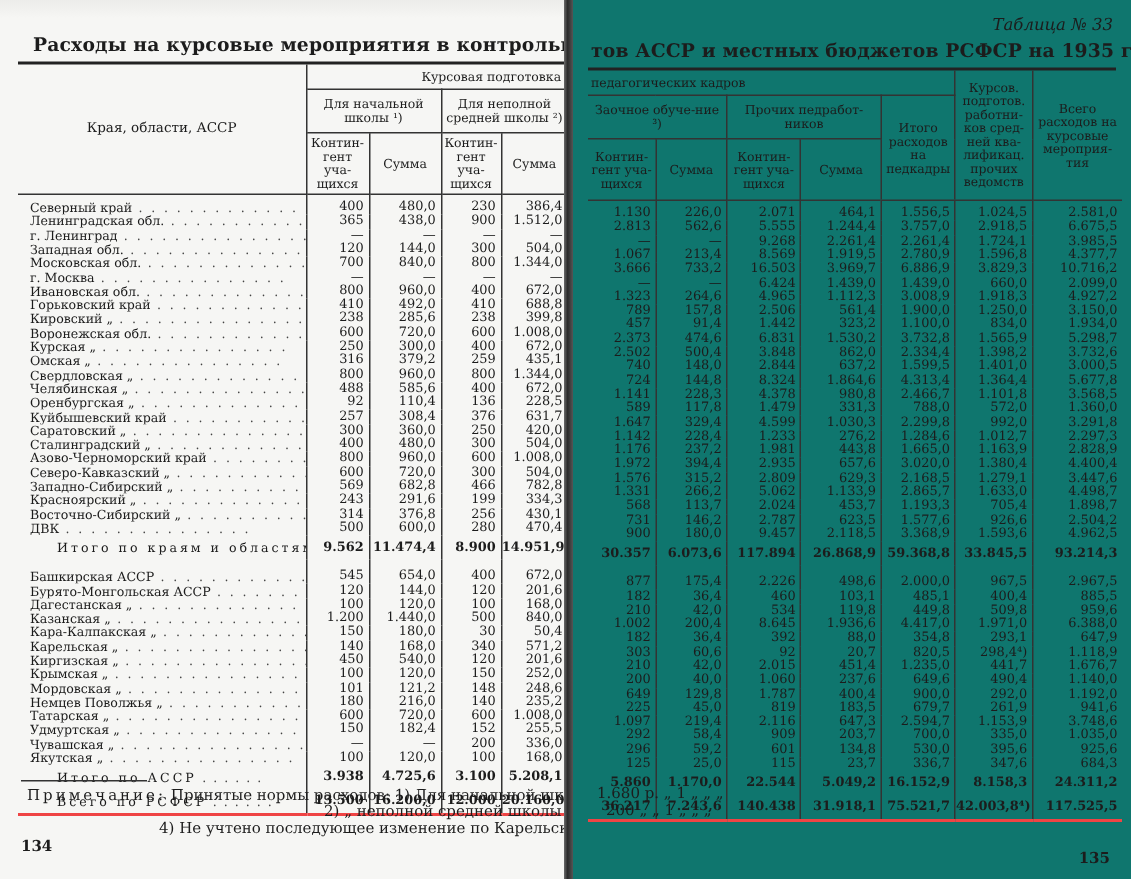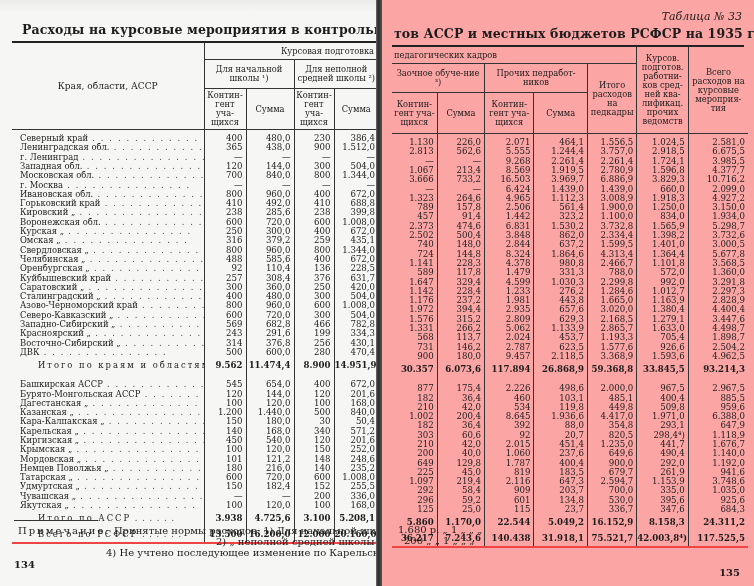--- a/index.html
+++ b/index.html
@@ -6,21 +6,21 @@
     body {
       width: 754px; height: 586px; overflow: hidden;
       background: #f4f4f2;
       font-family: "DejaVu Serif", serif;
       color: #1c1c1c;
       position: relative;
     }
     .spread { position: absolute; inset: 0; display: flex; }
     .page { position: relative; height: 586px; background: #f6f6f4; }
     .page.left { width: 378px; }
-    .page.right { width: 376px; background: #fca5a5; }
+    .page.right { width: 376px; background: #0f766e; }
     .gutter {
       position: absolute; left: 376px; top: 0; width: 6px; height: 586px;
       background: linear-gradient(to right, #6a6a6a, #2a2a2a 40%, #555 100%);
       z-index: 5;
     }
     .title {
       position: absolute; font-weight: bold; font-size: 12.5px; letter-spacing: 0.1px;
       white-space: nowrap;
     }
     .left .title { left: 22px; top: 22px; }

